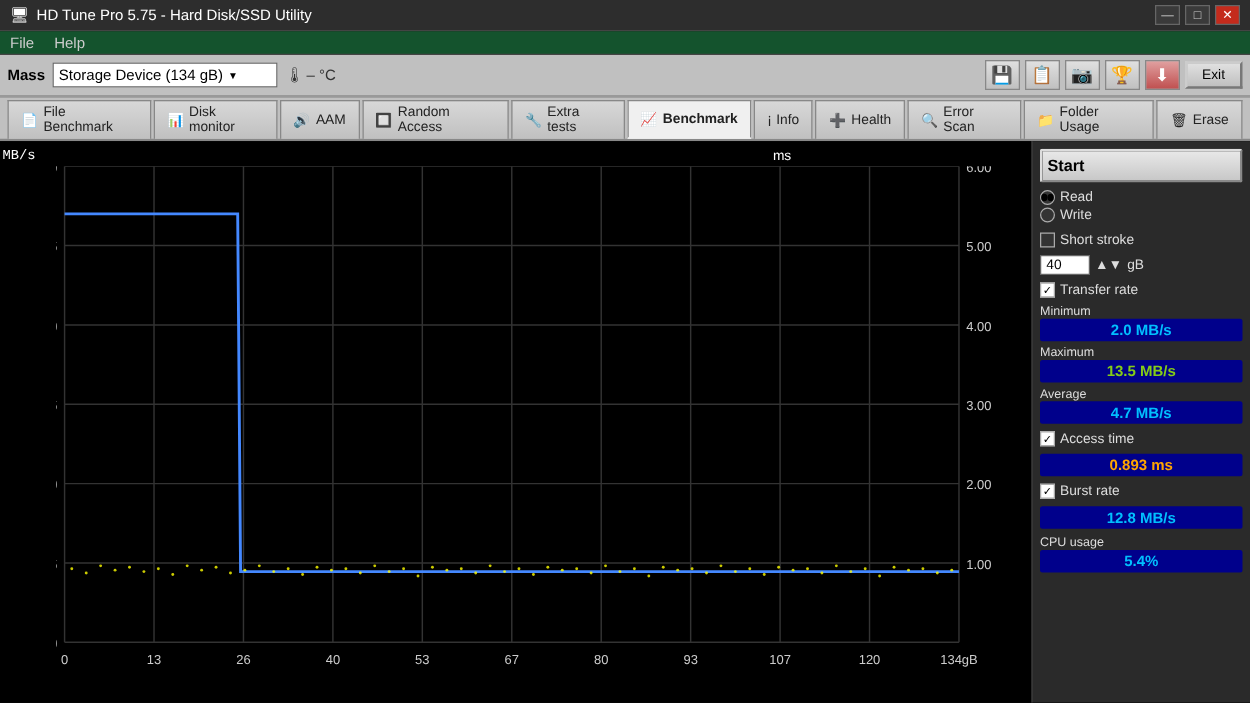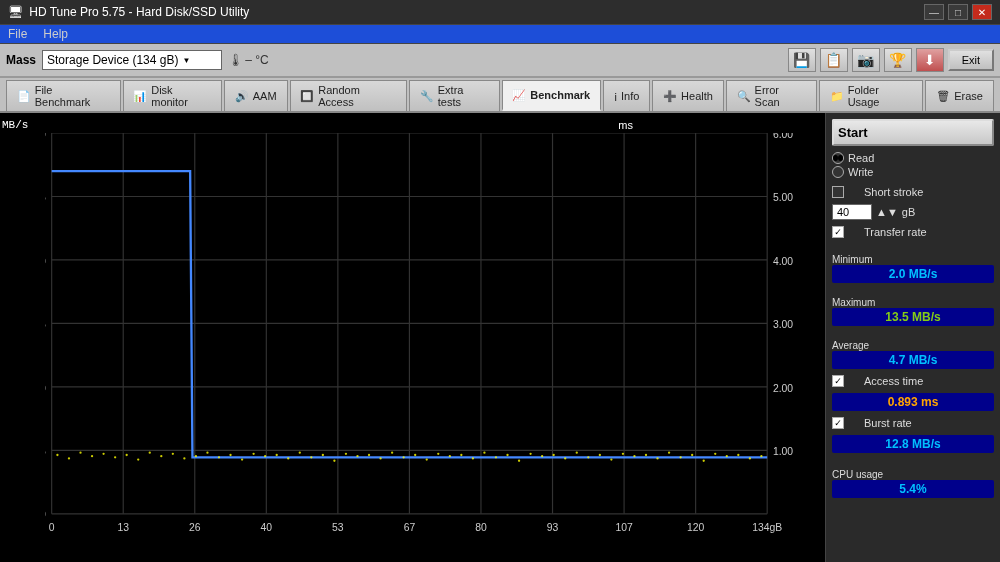--- a/index.html
+++ b/index.html
@@ -28,21 +28,21 @@
       border: 1px solid #666;
       background: #3a3a3a;
       color: #ccc;
       font-size: 10px;
       display: flex; align-items: center; justify-content: center;
       cursor: pointer;
     }
     .title-btn.close { background: #c42b1c; color: #fff; }
 
     .menu-bar {
-      background: #1d4ed8;
+      background: #14532d;
       color: #ccc;
       padding: 2px 8px;
       display: flex;
       gap: 16px;
       font-size: 12px;
       border-bottom: 1px solid #444;
     }
     .menu-item { cursor: pointer; }
 
     .toolbar {
@@ -156,42 +156,42 @@
       background: #333;
       display: flex; align-items: center; justify-content: center;
     }
     .radio-circle.selected::after {
       content: '';
       width: 6px; height: 6px;
       border-radius: 50%;
       background: #000;
     }
     .checkbox-row {
-      display: flex; align-items: center; gap: 20px;
+      display: flex; align-items: center; gap: 4px;
       color: #ddd; font-size: 11px; margin: 2px 0;
     }
     .checkbox {
       width: 12px; height: 12px;
       border: 1px solid #aaa;
       background: #333;
       display: flex; align-items: center; justify-content: center;
       font-size: 9px; color: #000;
     }
     .checkbox.checked { background: #fff; }
     .spinner-row {
       display: flex; align-items: center; gap: 4px; color: #ddd; font-size: 11px;
     }
     .spinner-input {
       width: 40px;
       background: #fff;
       border: 1px solid #666;
       padding: 1px 4px;
       font-size: 11px;
     }
-    .stat-label { color: #ddd; font-size: 10px; margin-top: 10px; }
+    .stat-label { color: #ddd; font-size: 10px; margin-top: 0; }
     .stat-value {
       background: #00008b;
       color: #00bfff;
       font-weight: bold;
       font-size: 12px;
       text-align: center;
       padding: 2px 4px;
       border-radius: 2px;
     }
     .stat-value.orange { color: #ffa500; }

